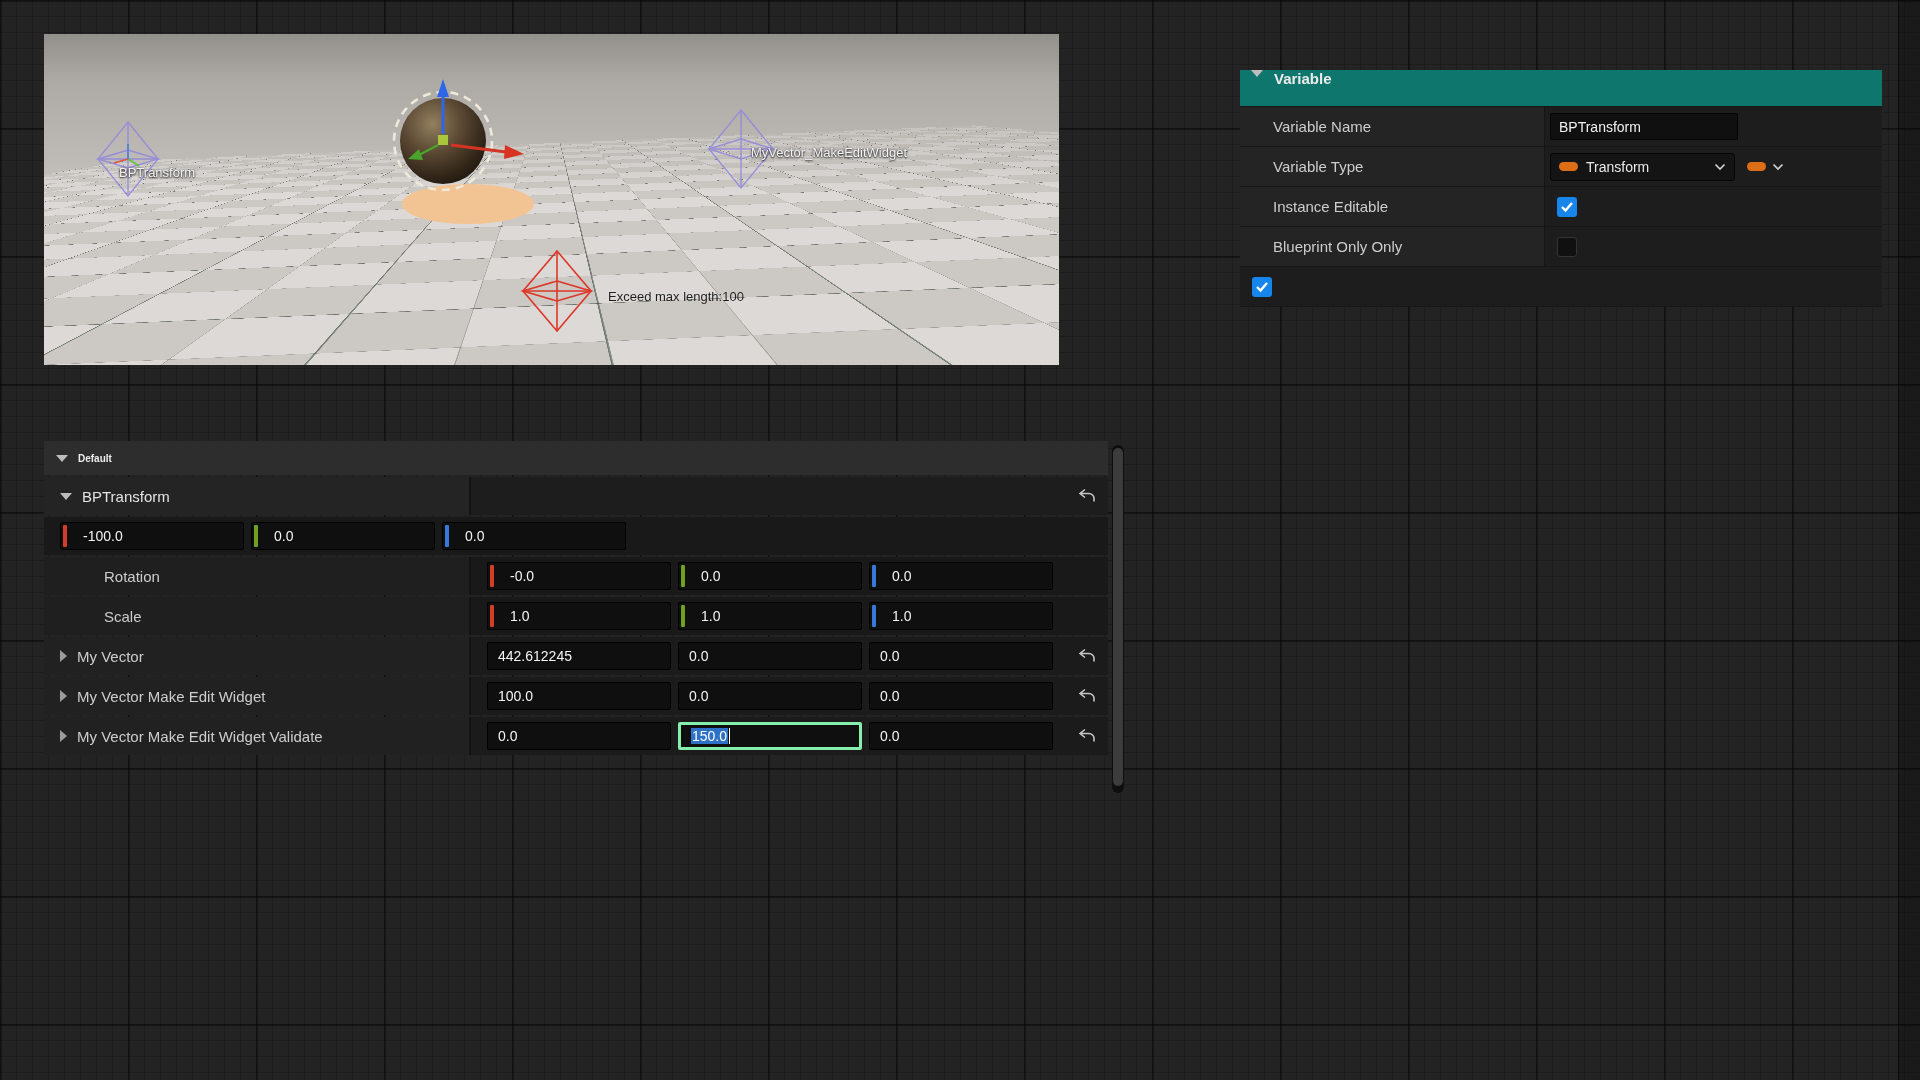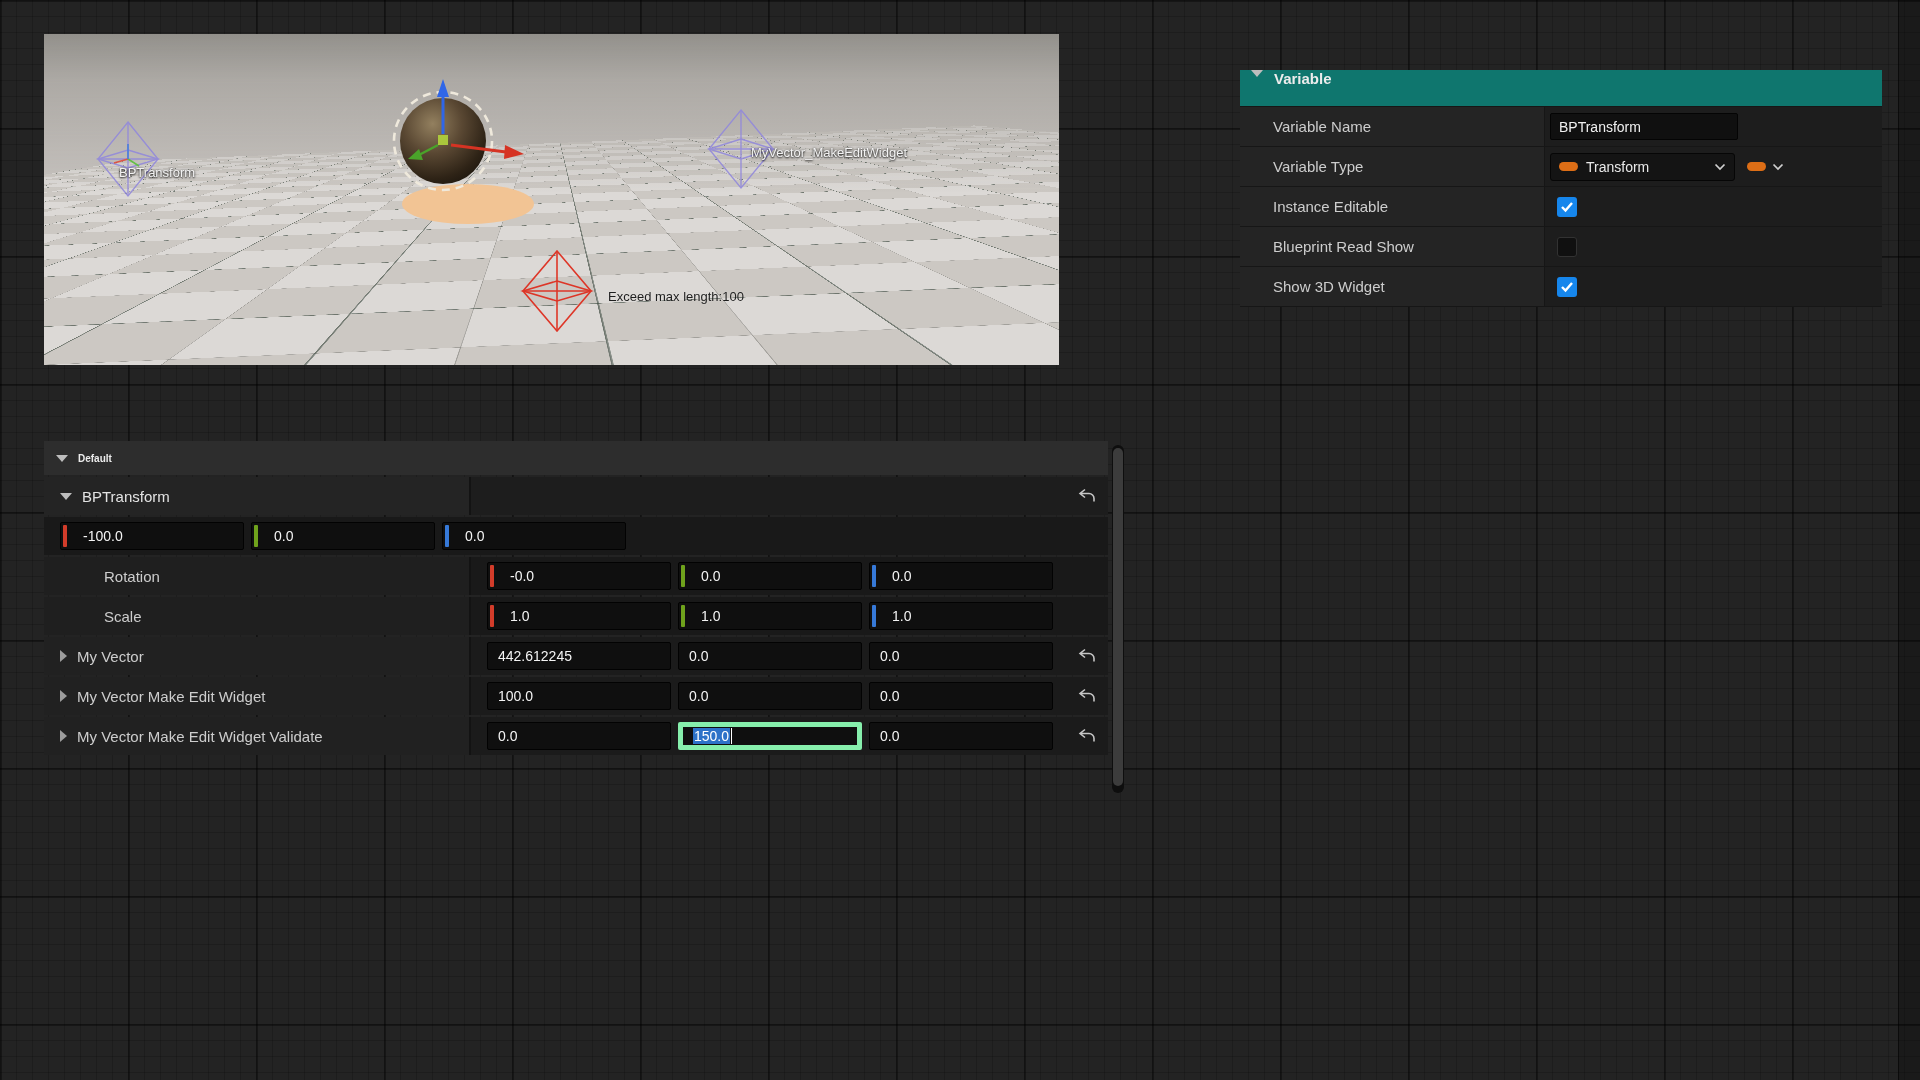--- a/index.html
+++ b/index.html
@@ -82,21 +82,21 @@
   .drow.vec  .dlbl{padding-left:16px;background:#212121;}
   .dval{flex:1;position:relative;display:flex;align-items:center;gap:7px;padding-left:16px;}
   .drow.head .dval{background:#1d1d1d;}
   .drow.sub  .dval{background:#191919;}
   .drow.vec  .dval{background:#1b1b1b;}
   .nfield{position:relative;width:184px;height:28px;box-sizing:border-box;background:#0f0f0f;
     border:1px solid #020202;border-radius:2px;display:flex;align-items:center;
     padding-left:10px;color:#f4f4f4;font-size:14px;cursor:text;}
   .nfield.axis{padding-left:22px;}
   .axisbar{position:absolute;left:2px;top:2px;bottom:2px;width:4px;border-radius:1px;background:#888;}
-  .nfield.focused{border:5px solid #86efac;}
+  .nfield.focused{border:3px solid #86efac;}
   .sel{background:#2d72c8;color:#fff;padding:0 1px;}
   .caret{display:inline-block;width:1px;height:16px;background:#fff;margin-left:1px;}
   .revert{position:absolute;right:12px;top:50%;transform:translateY(-50%);cursor:pointer;
     display:flex;align-items:center;}
   .scrollbar{position:absolute;left:1112px;top:445px;width:12px;height:348px;
     background:#0e0e0e;border-radius:6px;}
   .scroll-thumb{position:absolute;left:1px;right:1px;top:3px;height:338px;
     background:#3c3c3c;border-radius:5px;cursor:pointer;}
 </style>
 </head>
@@ -210,31 +210,28 @@
         <div class="cb checked" style="background-color: rgb(22, 134, 236);">
           <svg width="14" height="12" viewBox="0 0 14 12">
             <path d="M2 6 L5.5 9.5 L12 2" stroke="#fff" stroke-width="2.4" fill="none"></path>
             </svg>
         </div>
       </div>
     </div>
 
     <div class="vrow">
       <div class="vlbl">
-          <span>Blueprint Read Show</span>
+          <span>Blueprint Only Only</span>
         </div>
       <div class="vval">
         <div class="cb"></div>
       </div>
     </div>
 
     <div class="vrow">
-      <div class="vlbl">
-          <span>Show 3D Widget</span>
-        </div>
       <div class="vval">
         <div class="cb checked" style="background-color: rgb(22, 134, 236);">
           <svg width="14" height="12" viewBox="0 0 14 12">
             <path d="M2 6 L5.5 9.5 L12 2" stroke="#fff" stroke-width="2.4" fill="none"></path>
             </svg>
         </div>
       </div>
     </div>
   </div>
 

